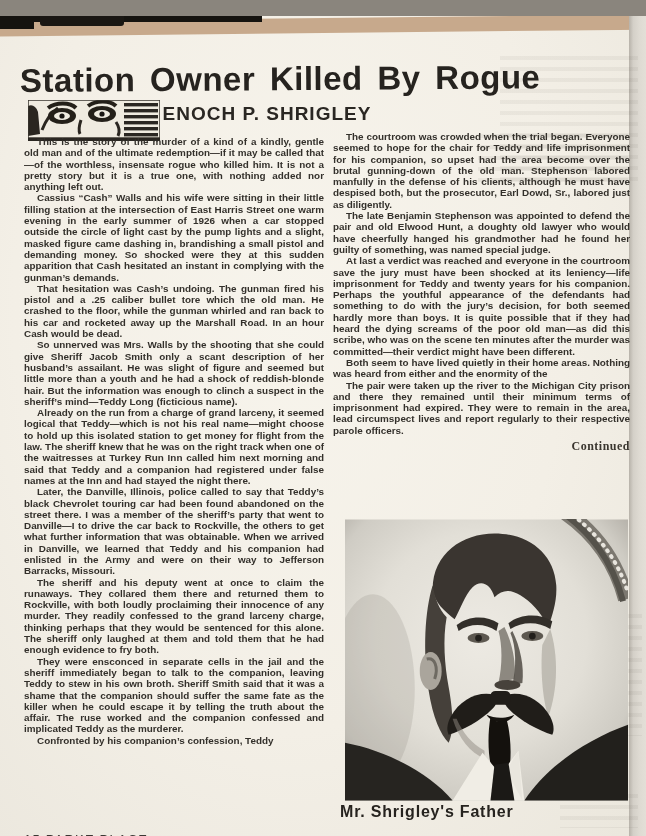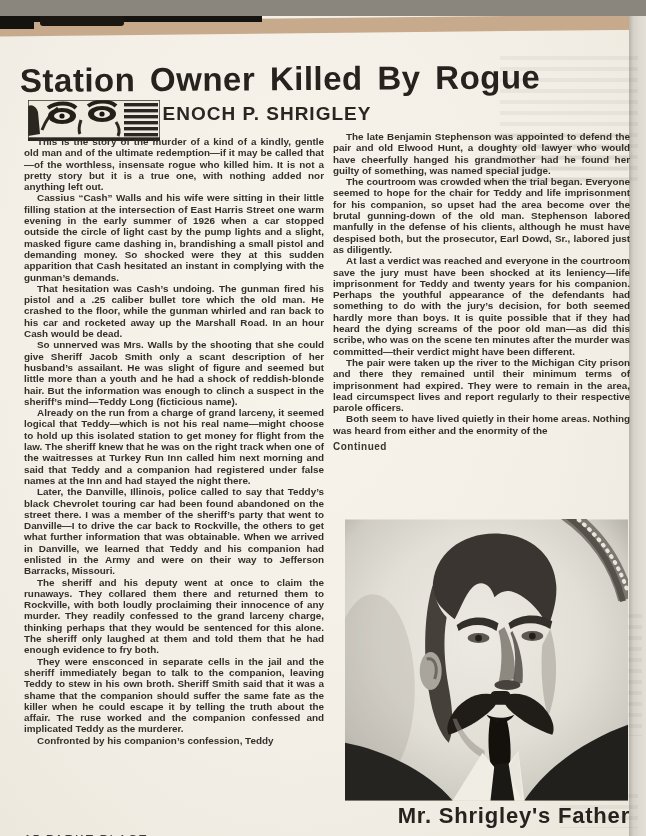--- a/index.html
+++ b/index.html
@@ -21,26 +21,26 @@
     letter-spacing:.5px;word-spacing:5px;color:#26231f;transform:rotate(-0.4deg);white-space:nowrap;}
   .byline{position:absolute;left:130px;top:87px;width:340px;text-align:left;font-size:19px;
     font-weight:700;letter-spacing:1px;color:#2a2723;}
   .eyes-art{position:absolute;left:28px;top:84px;width:132px;height:38px;border-bottom:3px solid #2a2722;}
   
   .col{position:absolute;font-size:9.9px;line-height:11.3px;font-weight:700;text-align:justify;color:#33302b;}
   .col p{margin:0;text-indent:13px;}
   .col p.noindent{text-indent:0;}
   #left-col{left:24px;top:120px;width:300px;}
   #right-col{left:333px;top:115px;width:297px;}
-  .continued{font-family:Liberation Sans, sans-serif;font-weight:700;font-size:10px;text-align:left;
+  .continued{font-family:Liberation Serif, serif;font-weight:700;font-size:12px;text-align:right;
     text-indent:0 !important;margin-top:5px !important;color:#3a362f;letter-spacing:.5px;}
   
   .photo{position:absolute;left:345px;top:503px;width:283px;height:282px;}
   .photo svg{display:block;width:100%;height:100%;}
-  .caption{position:absolute;left:340px;top:787px;width:290px;text-align:right;font-size:22px;
+  .caption{position:absolute;left:340px;top:787px;width:290px;text-align:left;font-size:16px;
     font-weight:700;letter-spacing:.8px;color:#26231f;}
   
   .footer{position:absolute;left:24px;top:816px;font-size:13px;letter-spacing:1.2px;color:#3a3733;font-weight:400;}
   
   .ghost{position:absolute;opacity:.08;
     background:repeating-linear-gradient(to bottom,#4a443a 0 4px, transparent 4px 11px);}
   .g1{left:500px;top:40px;width:138px;height:128px;opacity:.06;}
   .g2{left:478px;top:118px;width:150px;height:48px;opacity:.07;}
   .g3{left:602px;top:598px;width:40px;height:122px;opacity:.06;}
   .g4{left:560px;top:778px;width:78px;height:34px;opacity:.06;}
@@ -97,25 +97,25 @@
     <p>That hesitation was Cash’s undoing. The gunman fired his pistol and a .25 caliber bullet tore which the old man. He crashed to the floor, while the gunman whirled and ran back to his car and rocketed away up the Marshall Road. In an hour Cash would be dead.</p>
     <p>So unnerved was Mrs. Walls by the shooting that she could give Sheriff Jacob Smith only a scant description of her husband’s assailant. He was slight of figure and seemed but little more than a youth and he had a shock of reddish-blonde hair. But the information was enough to clinch a suspect in the sheriff’s mind—Teddy Long (ficticious name).</p>
     <p>Already on the run from a charge of grand larceny, it seemed logical that Teddy—which is not his real name—might choose to hold up this isolated station to get money for flight from the law. The sheriff knew that he was on the right track when one of the waitresses at Turkey Run Inn called him next morning and said that Teddy and a companion had registered under false names at the Inn and had stayed the night there.</p>
     <p>Later, the Danville, Illinois, police called to say that Teddy’s black Chevrolet touring car had been found abandoned on the street there. I was a member of the sheriff’s party that went to Danville—I to drive the car back to Rockville, the others to get what further information that was obtainable. When we arrived in Danville, we learned that Teddy and his companion had enlisted in the Army and were on their way to Jefferson Barracks, Missouri.</p>
     <p>The sheriff and his deputy went at once to claim the runaways. They collared them there and returned them to Rockville, with both loudly proclaiming their innocence of any murder. They readily confessed to the grand larceny charge, thinking perhaps that they would be sentenced for this alone. The sheriff only laughed at them and told them that he had enough evidence to fry both.</p>
     <p>They were ensconced in separate cells in the jail and the sheriff immediately began to talk to the companion, leaving Teddy to stew in his own broth. Sheriff Smith said that it was a shame that the companion should suffer the same fate as the killer when he could escape it by telling the truth about the affair. The ruse worked and the companion confessed and implicated Teddy as the murderer.</p>
     <p>Confronted by his companion’s confession, Teddy</p>
   </div>
 
   <div id="right-col" class="col">
+    <p>The courtroom was crowded when the trial began. Everyone seemed to hope for the chair for Teddy and life imprisonment for his companion, so upset had the area become over the brutal gunning-down of the old man. Stephenson labored manfully in the defense of his clients, although he must have despised both, but the prosecutor, Earl Dowd, Sr., labored just as diligently.</p>
     <p>The late Benjamin Stephenson was appointed to defend the pair and old Elwood Hunt, a doughty old lawyer who would have cheerfully hanged his grandmother had he found her guilty of something, was named special judge.</p>
-    <p>The courtroom was crowded when the trial began. Everyone seemed to hope for the chair for Teddy and life imprisonment for his companion, so upset had the area become over the brutal gunning-down of the old man. Stephenson labored manfully in the defense of his clients, although he must have despised both, but the prosecutor, Earl Dowd, Sr., labored just as diligently.</p>
     <p>At last a verdict was reached and everyone in the courtroom save the jury must have been shocked at its leniency—life imprisonment for Teddy and twenty years for his companion. Perhaps the youthful appearance of the defendants had something to do with the jury’s decision, for both seemed hardly more than boys. It is quite possible that if they had heard the dying screams of the poor old man—as did this scribe, who was on the scene ten minutes after the murder was committed—their verdict might have been different.</p>
+    <p>Both seem to have lived quietly in their home areas. Nothing was heard from either and the enormity of the</p>
     <p>The pair were taken up the river to the Michigan City prison and there they remained until their minimum terms of imprisonment had expired. They were to remain in the area, lead circumspect lives and report regularly to their respective parole officers.</p>
-    <p>Both seem to have lived quietly in their home areas. Nothing was heard from either and the enormity of the</p>
     <p class="continued">Continued</p>
   </div>
 
   <div class="photo">
     <svg viewBox="0 0 284 282">
       <defs>
         <radialGradient id="vig" cx="48%" cy="42%" r="68%">
           <stop offset="0%" stop-color="#edeae3"></stop>
           <stop offset="55%" stop-color="#e2dfd7"></stop>
           <stop offset="85%" stop-color="#cfccc4"></stop>

